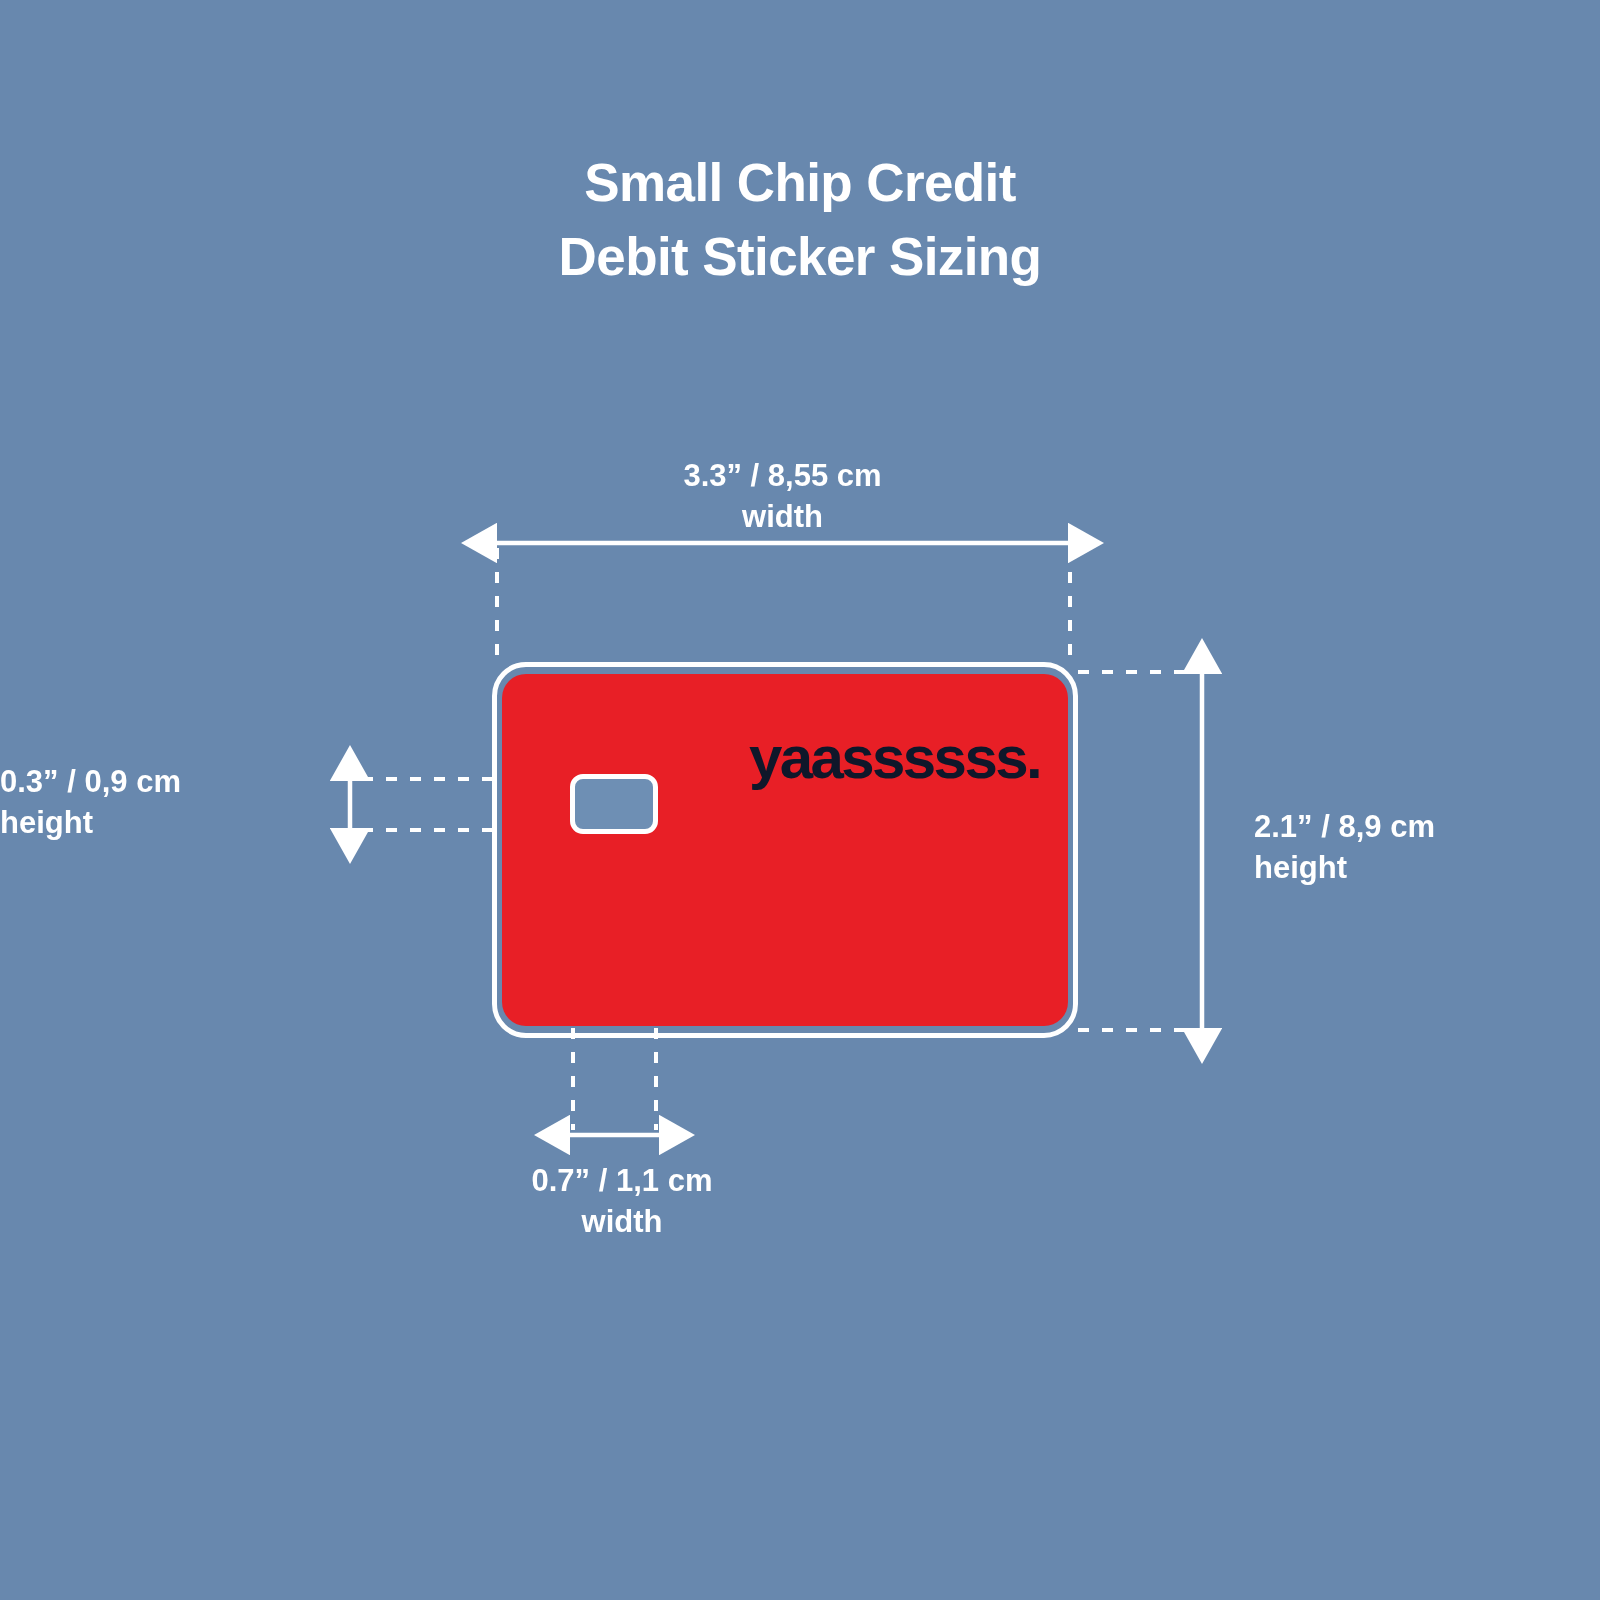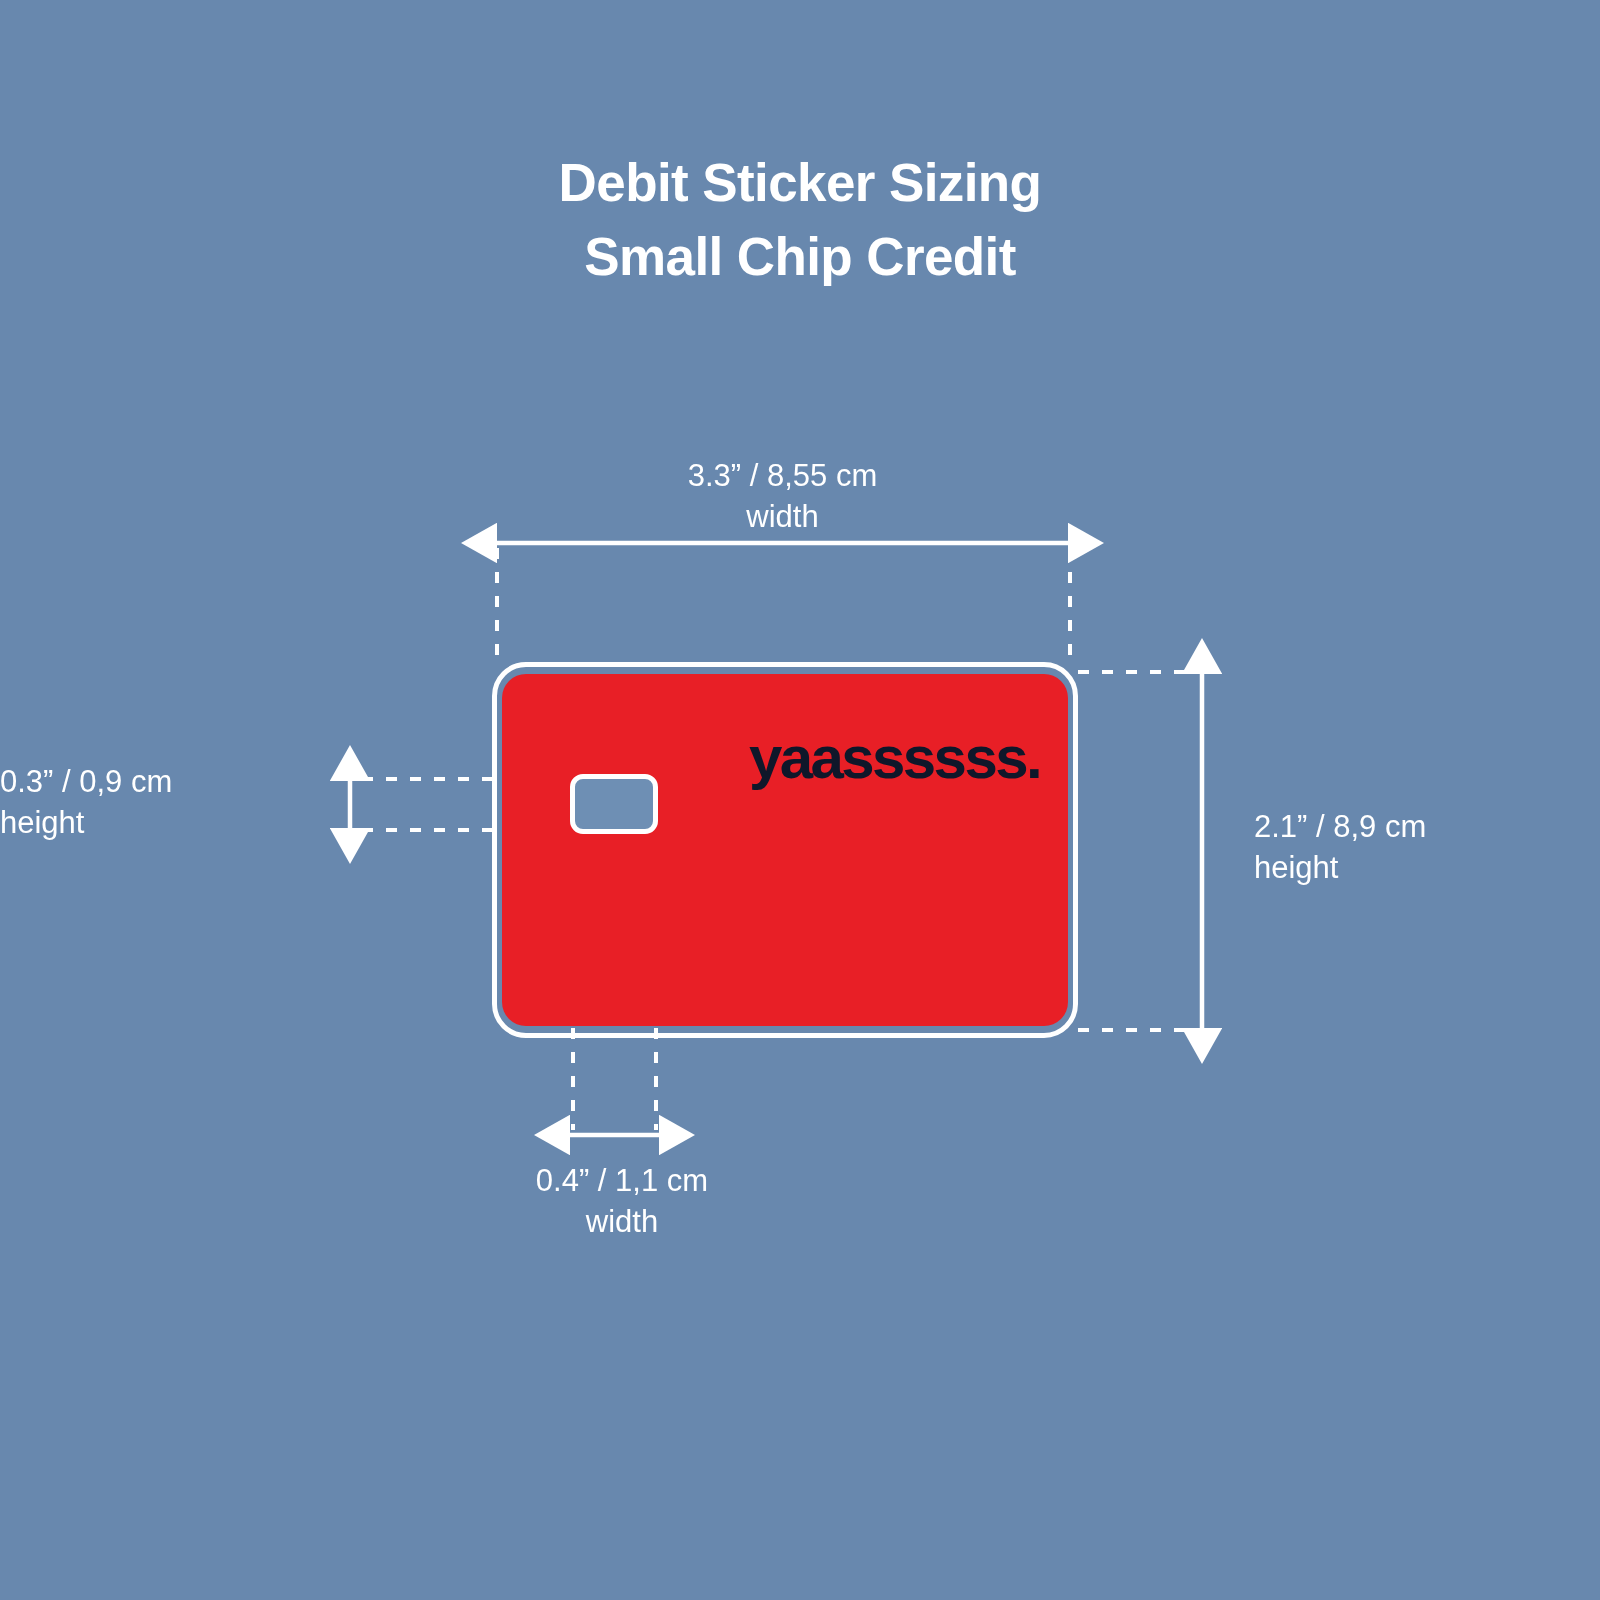--- a/index.html
+++ b/index.html
@@ -82,21 +82,21 @@
     border:5px solid #ffffff;
     border-radius:13px;
   }
 
   
   .dim-label {
     position:absolute;
     color:#ffffff;
     font-size:31px;
     line-height:41px;
-    font-weight:400;
+    font-weight:700;
     white-space:nowrap;
   }
   .dim-label .sub { display:block; }
 
   #label-width-top {
     left:495px; width:575px; top:455px;
     text-align:center;
   }
   #label-height-right {
     left:1254px; top:806px;
@@ -107,22 +107,22 @@
   }
   #label-width-bottom {
     left:472px; width:300px; top:1160px;
     text-align:center;
   }
 </style>
 </head>
 <body>
 
 <div id="title">
+  <span class="line">Small Chip Credit</span>
   <span class="line">Debit Sticker Sizing</span>
-  <span class="line">Small Chip Credit</span>
 </div>
 
 <div id="stage">
 
   <svg id="guides" viewBox="0 0 1600 1600" xmlns="http://www.w3.org/2000/svg">
     <defs>
       <marker id="ah-left" markerWidth="9" markerHeight="9" refX="8" refY="4.5" orient="auto" markerUnits="strokeWidth">
         <path d="M8,0 L0,4.5 L8,9 Z" fill="#ffffff"></path>
       </marker>
       <marker id="ah-right" markerWidth="9" markerHeight="9" refX="1" refY="4.5" orient="auto" markerUnits="strokeWidth">
@@ -174,17 +174,17 @@
     <span>2.1” / 8,9 cm</span>
     <span class="sub">height</span>
   </div>
 
   <div class="dim-label" id="label-height-left">
     <span>0.3” / 0,9 cm</span>
     <span class="sub">height</span>
   </div>
 
   <div class="dim-label" id="label-width-bottom">
-    <span>0.4” / 1,1 cm</span>
+    <span>0.7” / 1,1 cm</span>
     <span class="sub">width</span>
   </div>
 
 </div>
 
 </body></html>

